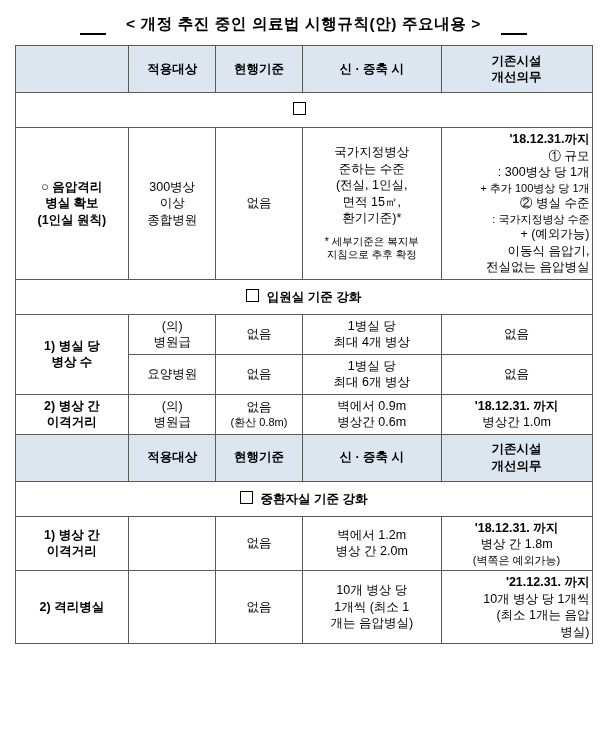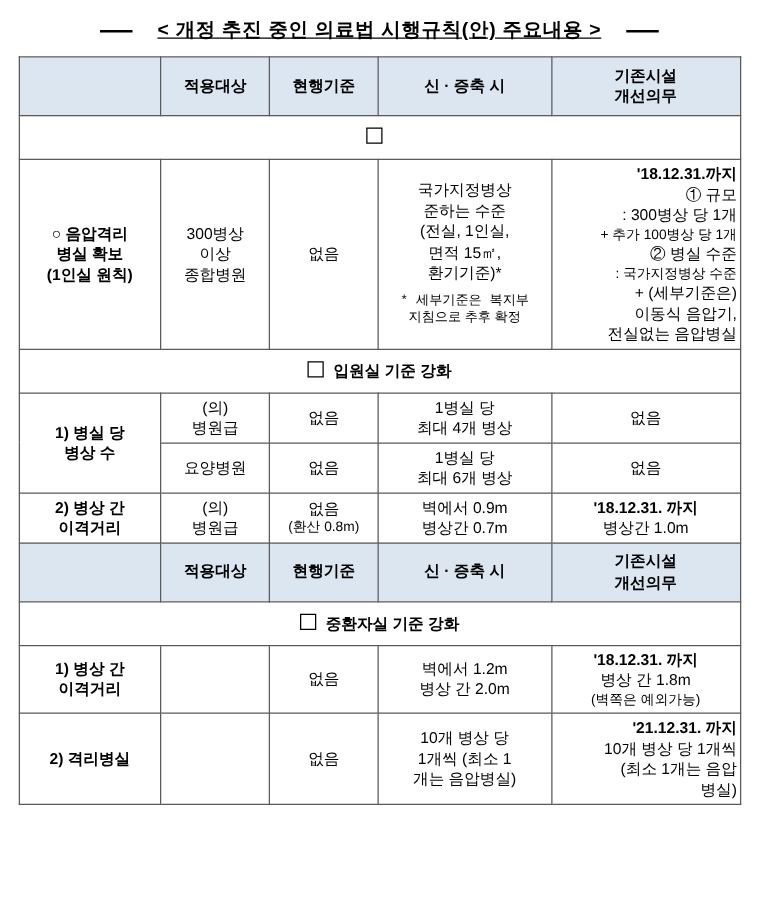--- a/index.html
+++ b/index.html
@@ -16,25 +16,24 @@
   }
   .page {
     position: relative;
     width: 607px;
     height: 732px;
     box-sizing: border-box;
     padding: 10px 14px 0 14px;
   }
   .title-row {
     display: flex;
-    align-items: center;
+    align-items: flex-end;
     justify-content: center;
     gap: 20px;
     margin: 4px 0 10px 0;
-    text-decoration: underline;
   }
   .title-dash {
     display: block;
     width: 26px;
     height: 0;
     border-top: 2px solid #000;
   }
   .doc-title {
     font-size: 15.5px;
     font-weight: bold;
@@ -80,21 +79,20 @@
   .bold { font-weight: bold; }
   .small { font-size: 11px; }
   .tiny { font-size: 10.5px; }
   .left { text-align: right; }
   .cell-inner { display: block; }
   .note {
     font-size: 10.5px;
     line-height: 1.3;
     margin-top: 8px;
     display: block;
-    font-family: Liberation Mono, monospace;
   }
   .pad-l { padding-left: 6px; }
   .c1 { width: 110px; }
   .c2 { width: 84px; }
   .c3 { width: 84px; }
   .c4 { width: 134px; }
   .c5 { width: 146px; }
   .vtop { vertical-align: top; }
   .label-cell { font-weight: bold; font-size: 13px; }
 </style>
@@ -157,21 +155,21 @@
           <span class="note">* 세부기준은 복지부</span>
           <span class="cell-inner tiny">지침으로 추후 확정</span>
         </td>
         <td class="vtop">
           <span class="cell-inner bold left pad-l">'18.12.31.까지</span>
           <span class="cell-inner left pad-l">① 규모</span>
           <span class="cell-inner left pad-l">: 300병상 당 1개</span>
           <span class="cell-inner left pad-l small">+ 추가 100병상 당 1개</span>
           <span class="cell-inner left pad-l">② 병실 수준</span>
           <span class="cell-inner left pad-l small">: 국가지정병상 수준</span>
-          <span class="cell-inner left pad-l">+ (세부기준은)</span>
+          <span class="cell-inner left pad-l">+ (예외가능)</span>
           <span class="cell-inner left pad-l">이동식     음압기,</span>
           <span class="cell-inner left pad-l">전실없는 음압병실</span>
         </td>
       </tr>
 
       <tr class="section">
         <td colspan="5">
           <span class="chk"></span><span>입원실 기준 강화</span>
         </td>
       </tr>
@@ -211,21 +209,21 @@
         <td>
           <span class="cell-inner">(의)</span>
           <span class="cell-inner">병원급</span>
         </td>
         <td>
           <span class="cell-inner">없음</span>
           <span class="cell-inner small">(환산 0.8m)</span>
         </td>
         <td>
           <span class="cell-inner">벽에서 0.9m</span>
-          <span class="cell-inner">병상간 0.7m</span>
+          <span class="cell-inner">병상간 0.6m</span>
         </td>
         <td>
           <span class="cell-inner bold">'18.12.31. 까지</span>
           <span class="cell-inner">병상간 1.0m</span>
         </td>
       </tr>
 
       <tr class="hdr">
         <td></td>
         <td>적용대상</td>

